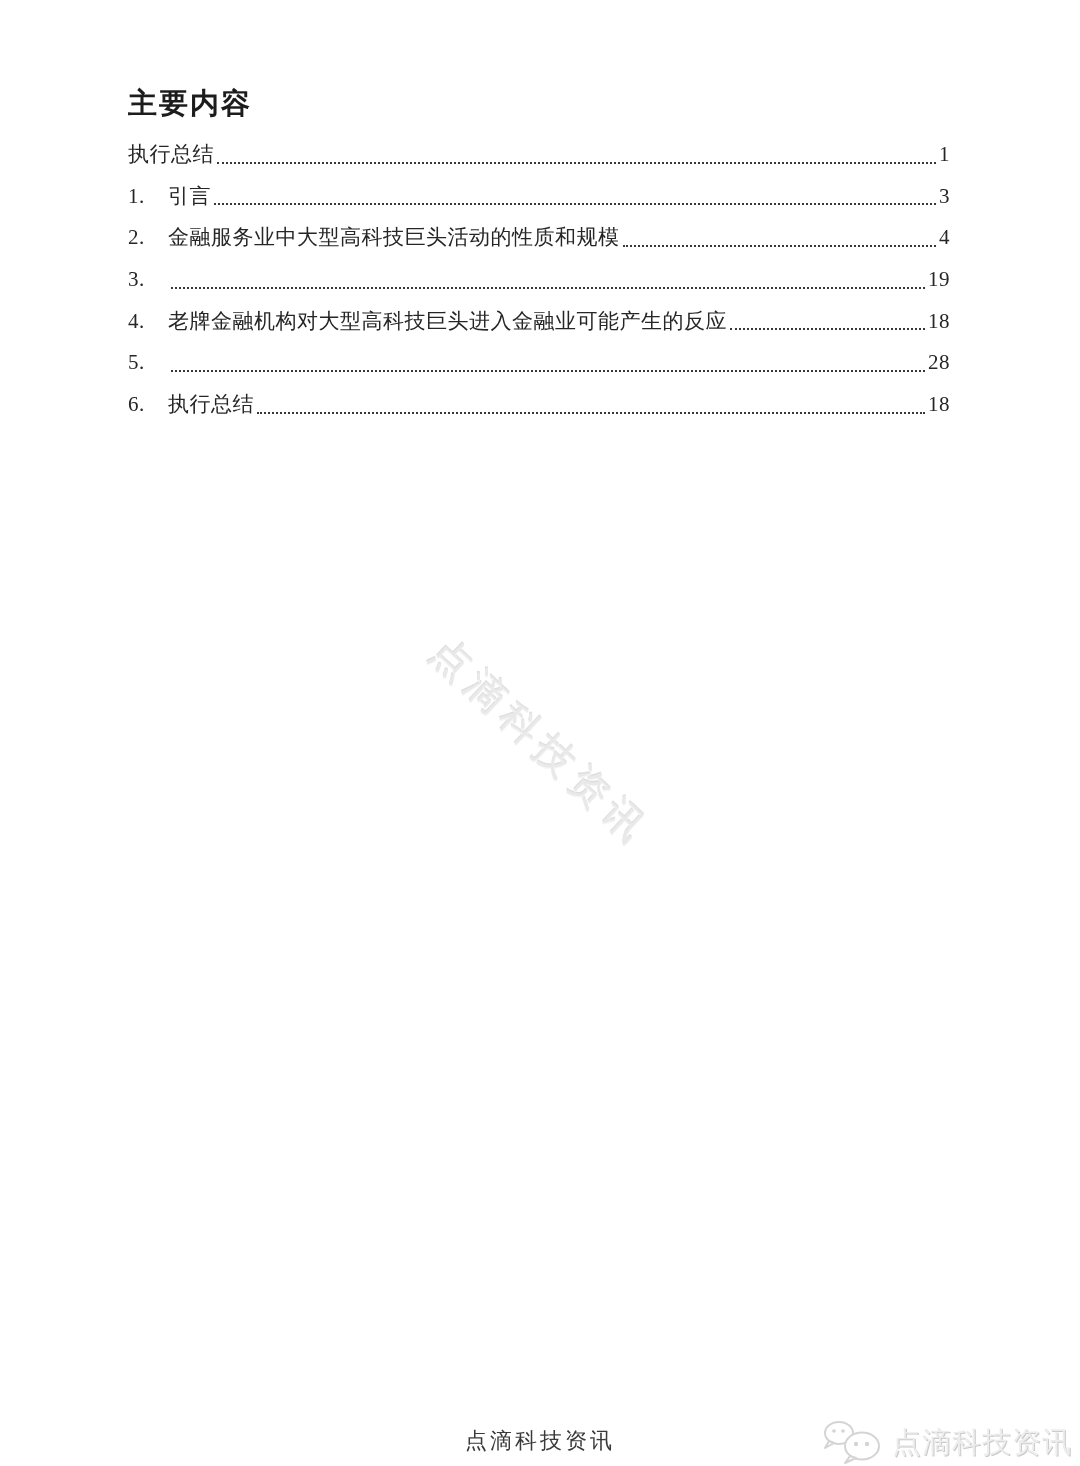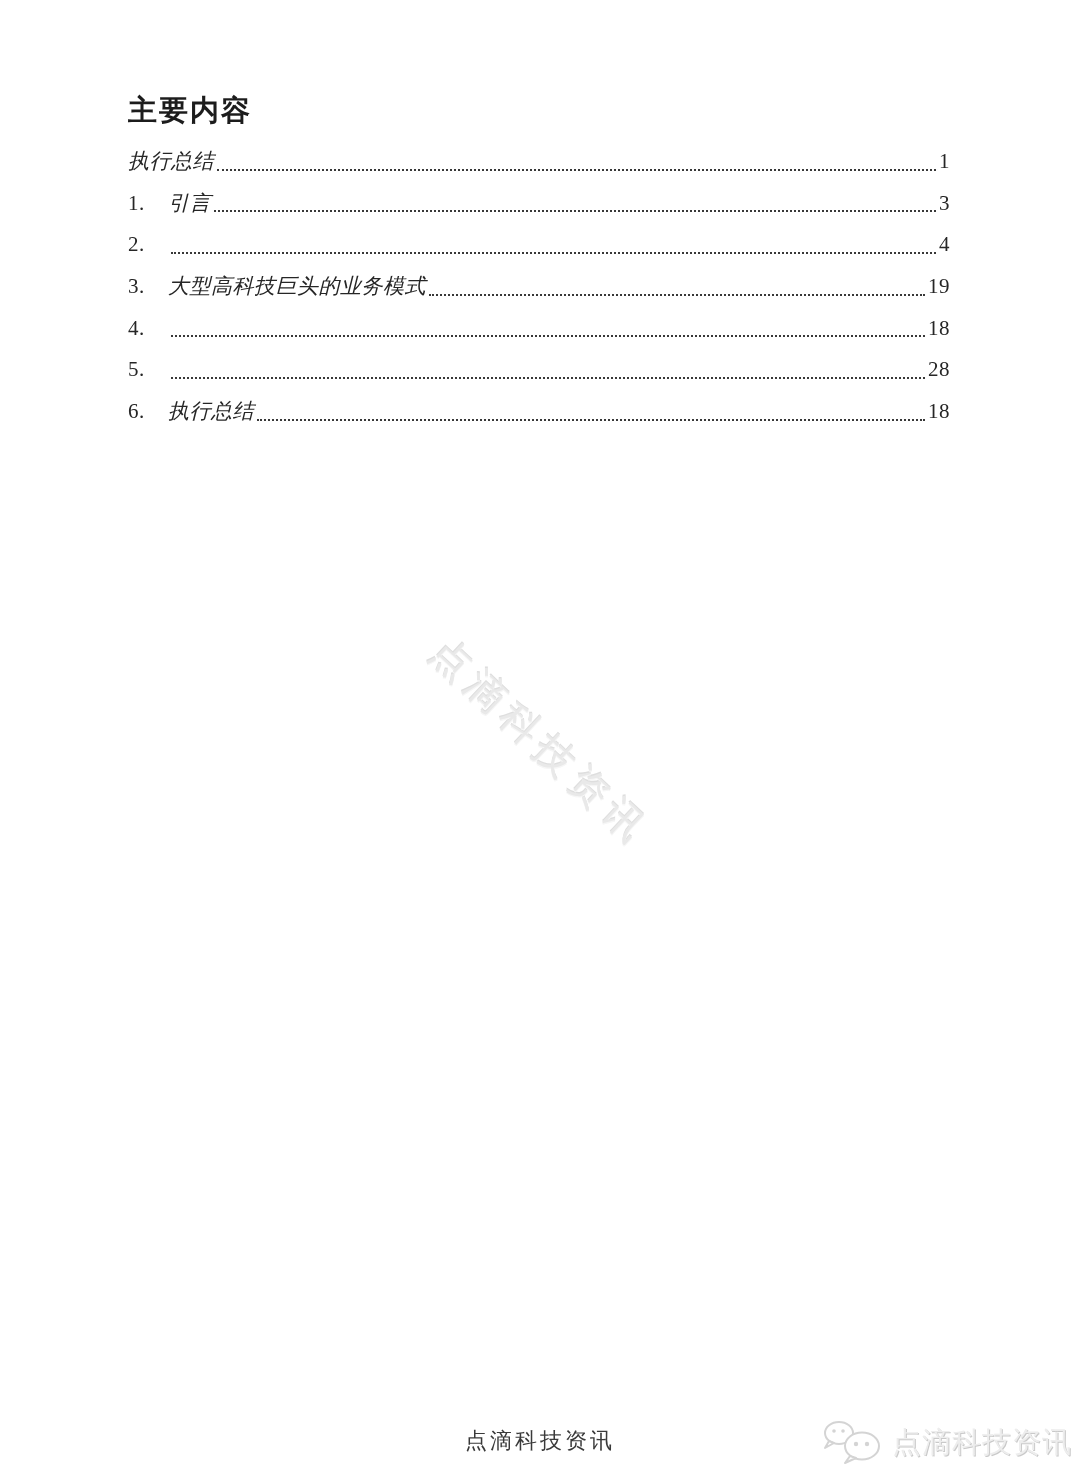--- a/index.html
+++ b/index.html
@@ -13,21 +13,21 @@
     position: relative;
     overflow: hidden;
     font-family: "Liberation Serif", "DejaVu Serif", serif;
     color: #222222;
   }
 
   
   .toc {
     position: absolute;
     left: 128px;
-    top: 92px;
+    top: 85px;
     width: 822px;
   }
   .toc-title {
     font-size: 29px;
     font-weight: 700;
     letter-spacing: 2px;
     line-height: 36px;
     margin: 0 0 13px 0;
     color: #1c1c1c;
   }
@@ -40,21 +40,20 @@
     color: #262626;
   }
   .toc-num {
     width: 40px;
     flex: 0 0 auto;
   }
   .toc-num:empty { display: none; }
   .toc-entry-title {
     white-space: nowrap;
     flex: 0 0 auto;
-    font-style: italic;
   }
   .toc-leader {
     flex: 1 1 auto;
     position: relative;
     min-width: 12px;
   }
   .toc-leader::after {
     content: "";
     position: absolute;
     left: 3px;
@@ -126,33 +125,34 @@
 
   <div class="toc-row">
     <span class="toc-num">1.</span>
     <span class="toc-entry-title">引言</span>
     <span class="toc-leader"></span>
     <span class="toc-page">3</span>
   </div>
 
   <div class="toc-row">
     <span class="toc-num">2.</span>
+    <span class="toc-entry-title">金融服务业中大型高科技巨头活动的性质和规模</span>
     <span class="toc-leader"></span>
     <span class="toc-page">4</span>
   </div>
 
   <div class="toc-row">
     <span class="toc-num">3.</span>
-    <span class="toc-entry-title">大型高科技巨头的业务模式</span>
     <span class="toc-leader"></span>
     <span class="toc-page">19</span>
   </div>
 
   <div class="toc-row">
     <span class="toc-num">4.</span>
+    <span class="toc-entry-title">老牌金融机构对大型高科技巨头进入金融业可能产生的反应</span>
     <span class="toc-leader"></span>
     <span class="toc-page">18</span>
   </div>
 
   <div class="toc-row">
     <span class="toc-num">5.</span>
     <span class="toc-leader"></span>
     <span class="toc-page">28</span>
   </div>
 

